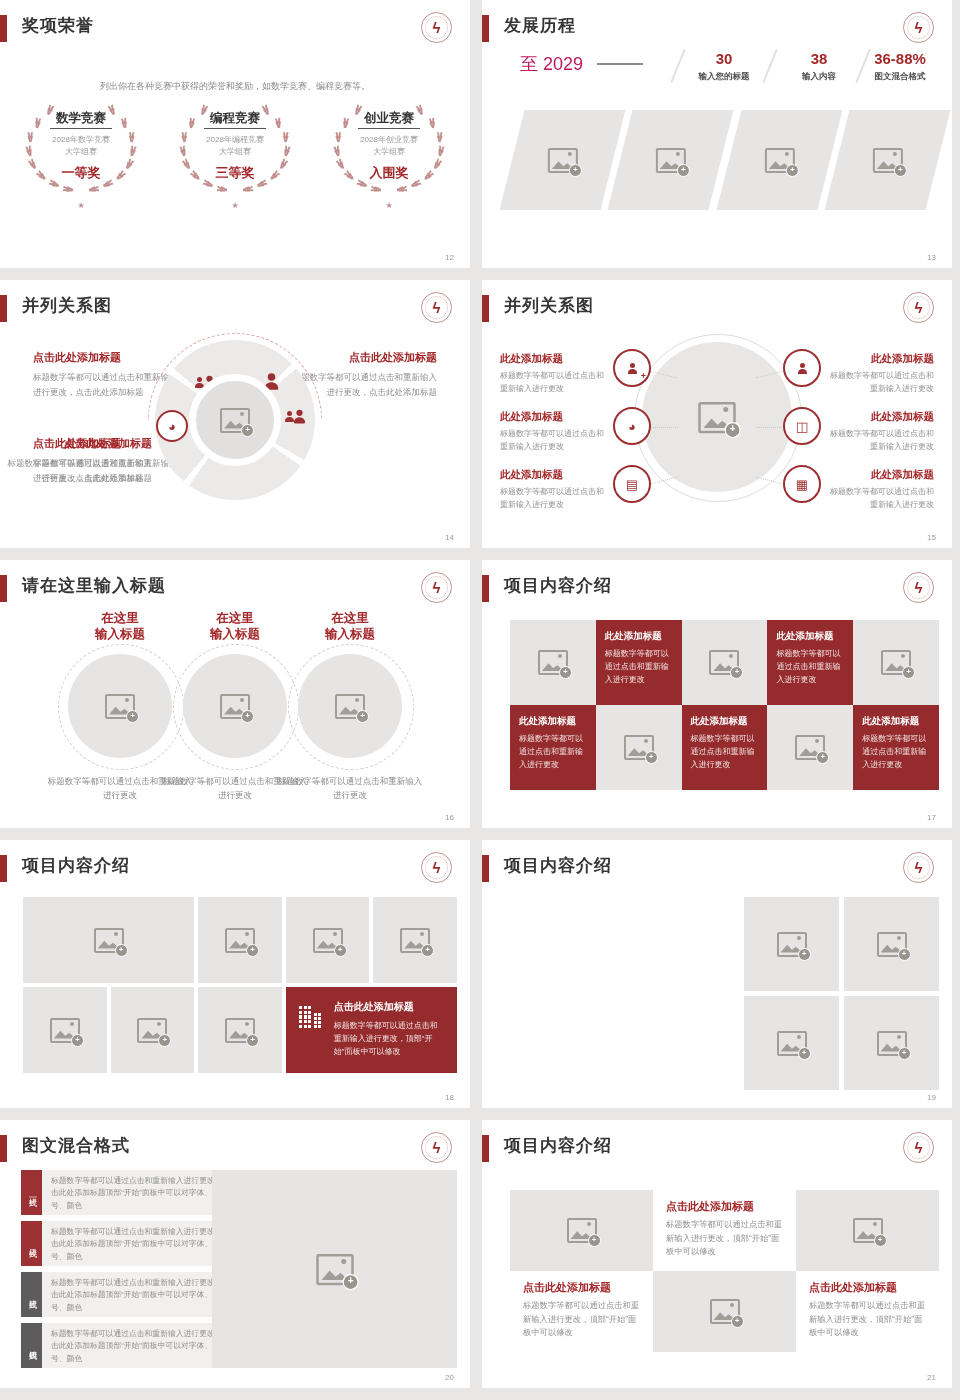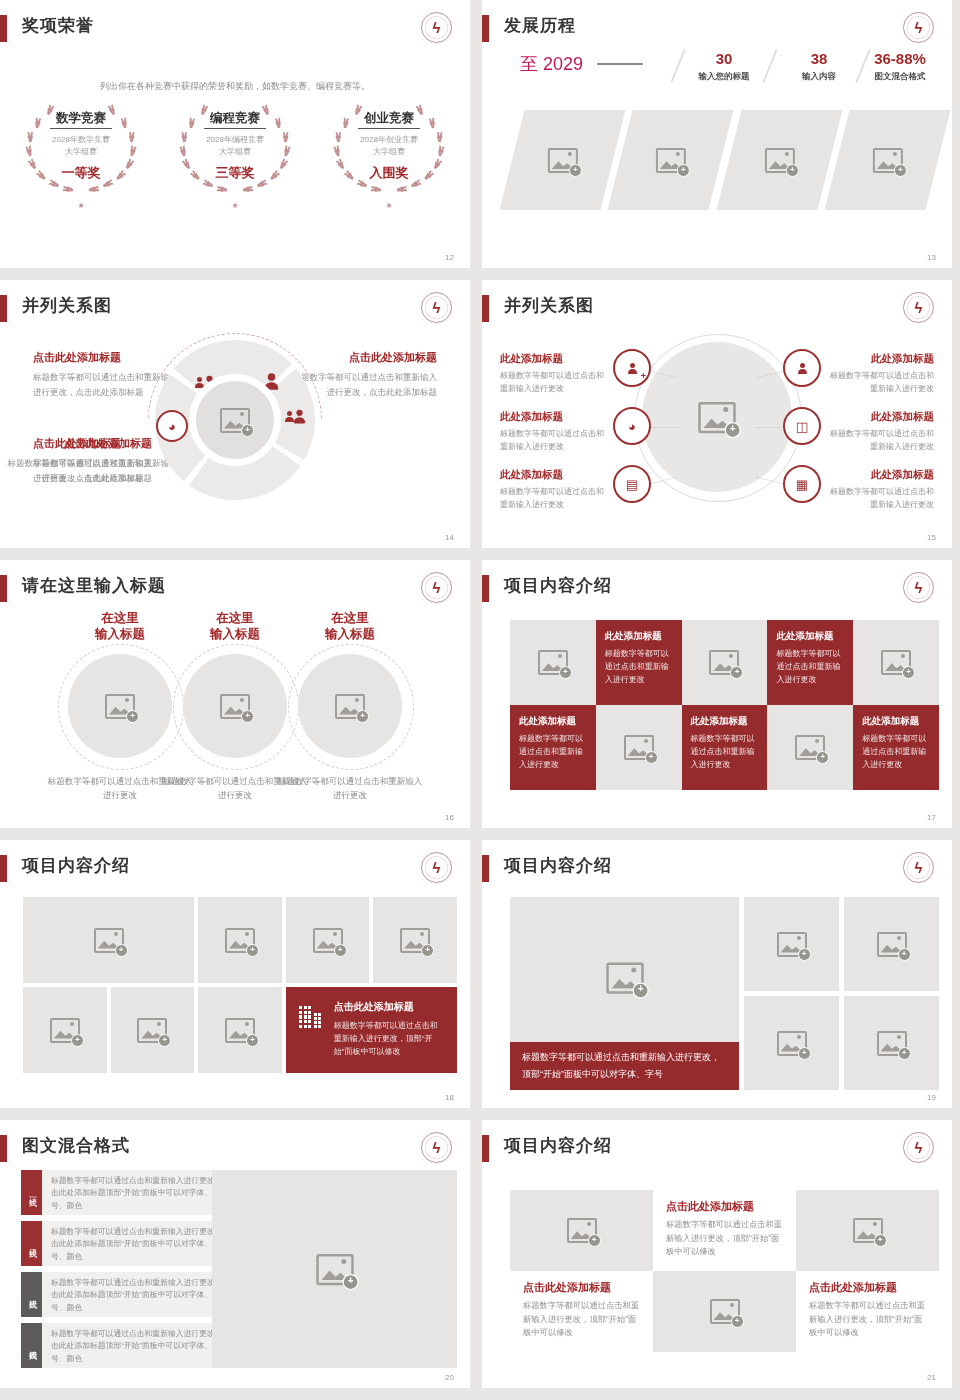--- a/index.html
+++ b/index.html
@@ -514,26 +514,20 @@
           </div>
       </div>
     </div>
     <span class="pageno">18</span>
   </section>
 
   <section class="slide">
     <span class="bar"></span>
     <h1 class="stitle">项目内容介绍</h1>
     <span class="logo"></span>
-    <div class="big19">
-      <span class="imgph">
-          <i></i>
-        </span>
-      <div class="cap19">标题数字等都可以通过点击和重新输入进行更改，顶部“开始”面板中可以对字体、字号</div>
-    </div>
     <div class="g19">
       <div class="im">
           <span class="imgph">
             <i></i>
           </span>
         </div>
       <div class="im">
           <span class="imgph">
             <i></i>
           </span>

